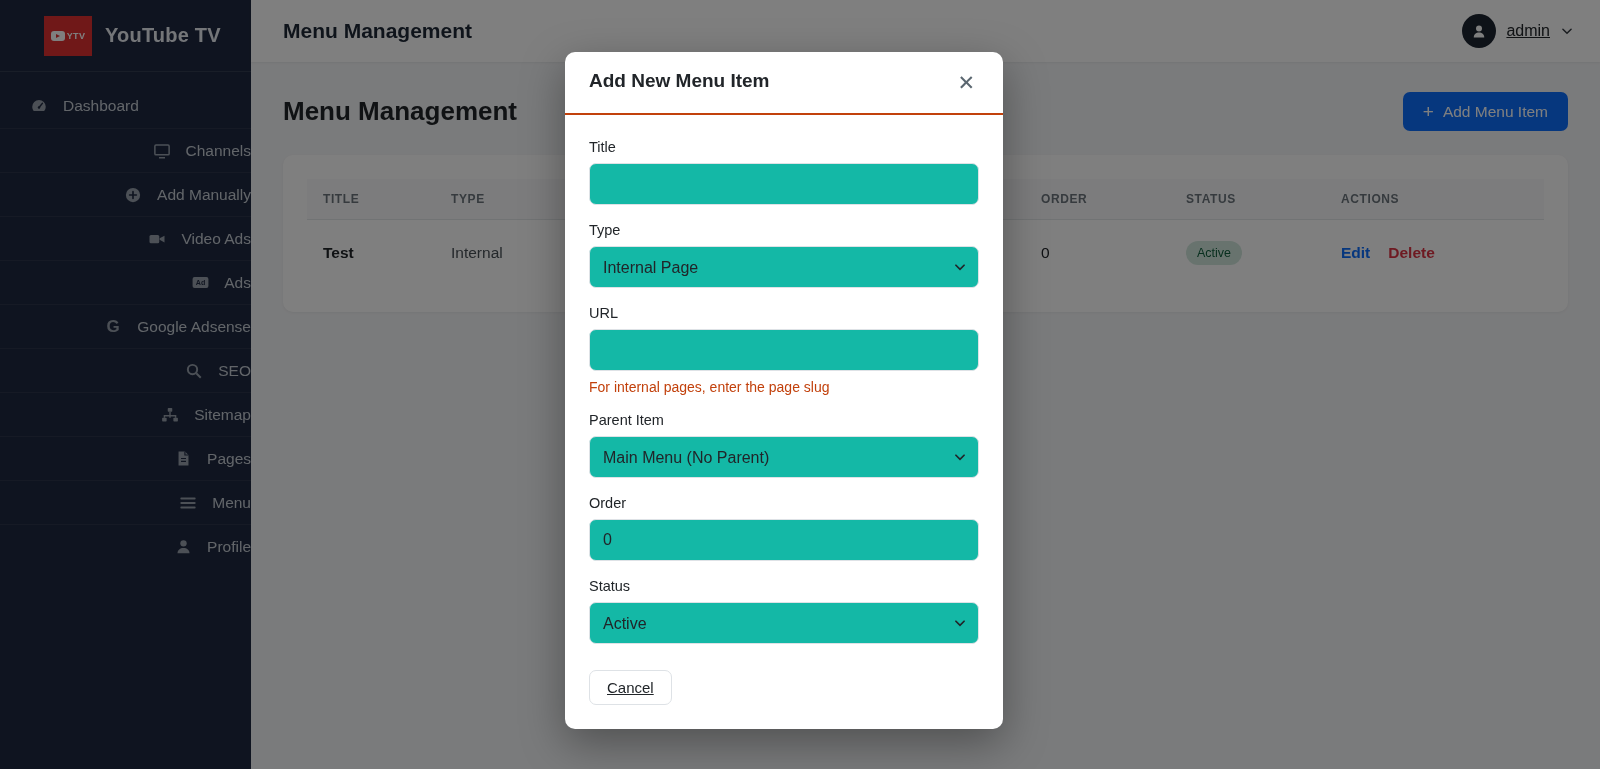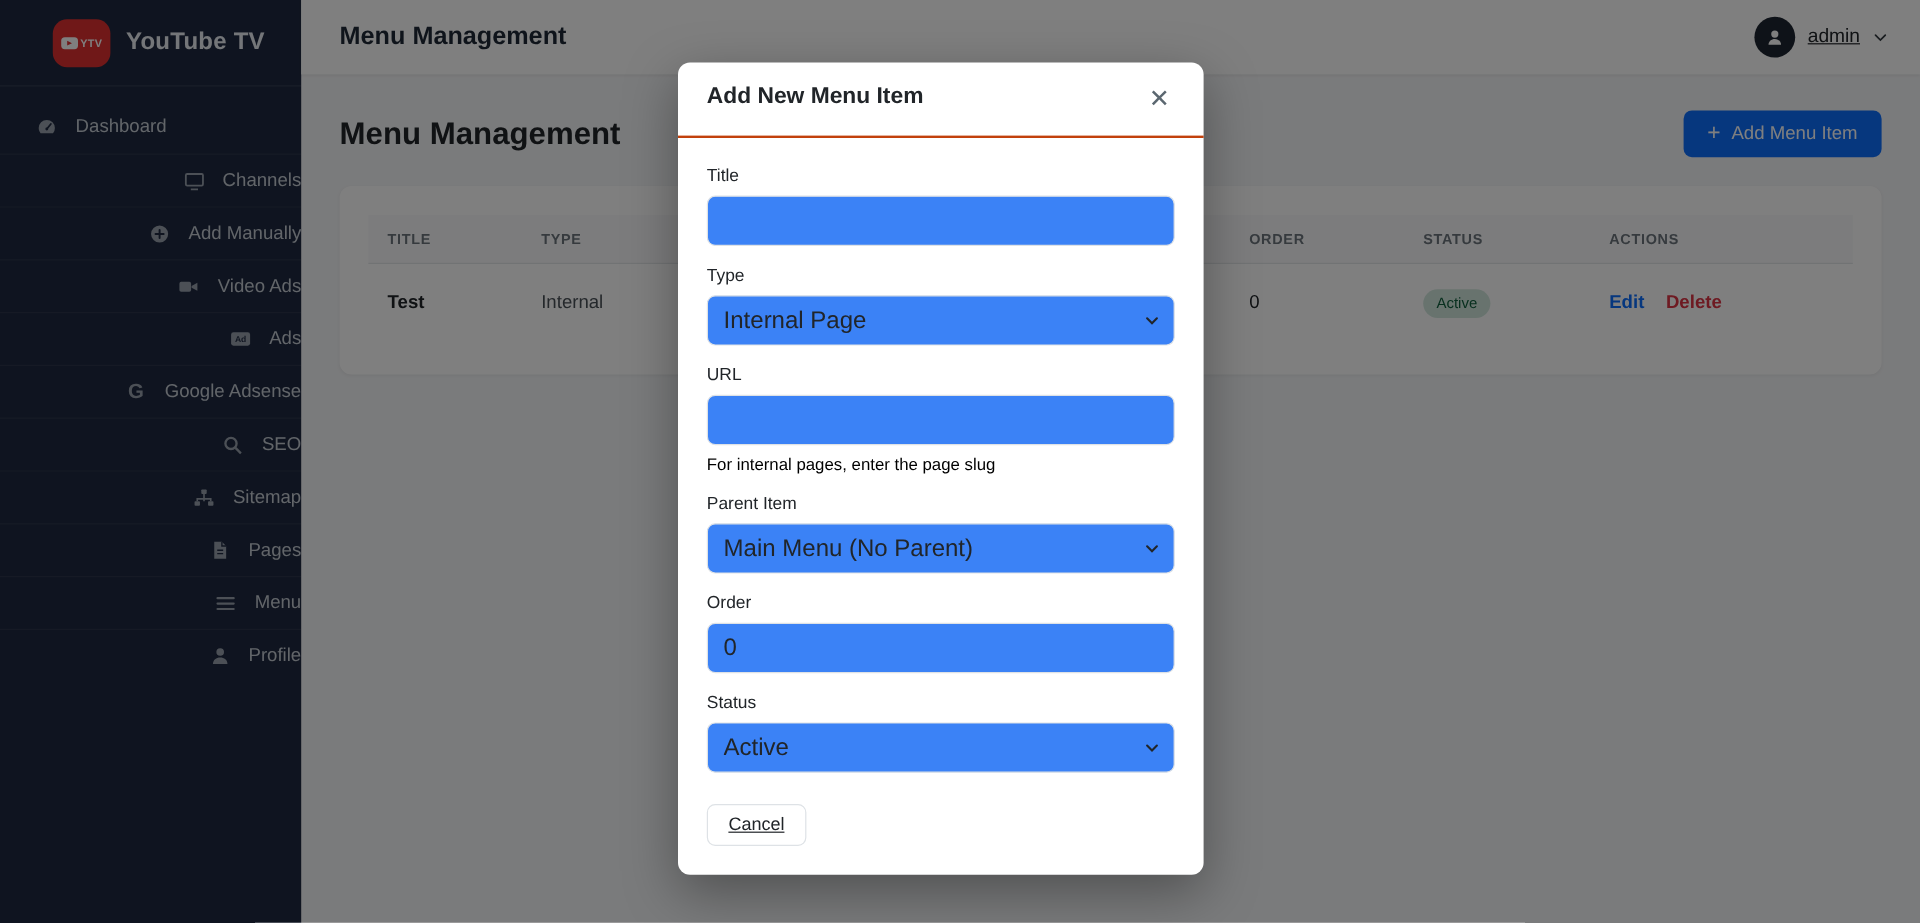--- a/index.html
+++ b/index.html
@@ -12,21 +12,21 @@
   
   .sidebar {
     position:absolute; left:0; top:0; width:251px; height:100%;
     background:#1f2940; z-index:1;
   }
   .logo-row {
     height:72px; display:flex; align-items:center; padding-left:44px;
     border-bottom:1px solid rgba(255,255,255,.09);
   }
   .logo-badge {
-    width:48px; height:40px; background:#e03131; border-radius:12px;
+    width:48px; height:40px; background:#e03131; border-radius:0;
     display:flex; align-items:center; justify-content:center; gap:2px;
   }
   .logo-play {
     width:14px; height:10px; background:#fff; border-radius:3px;
     display:flex; align-items:center; justify-content:center;
   }
   .logo-play i {
     display:block; width:0; height:0;
     border-left:4px solid #e03131; border-top:2.5px solid transparent; border-bottom:2.5px solid transparent;
   }
@@ -100,30 +100,30 @@
   .modal-title { font-size:19px; font-weight:700; color:#212529; }
   .modal-close {
     background:none; border:none; font-size:21px; color:#5b6770; cursor:pointer;
     line-height:1; padding:2px 4px; font-family:inherit;
   }
   .modal-body { padding:24px; }
   .form-group { margin-bottom:17px; }
   .form-label { display:block; font-size:14.5px; font-weight:500; color:#212529; margin-bottom:8px; }
   .form-control, .form-select {
     width:100%; height:42px; border:1px solid #dee2e6; border-radius:7px;
-    padding:0 13px; font-size:20px; color:#212529; background:#3b82f6;
+    padding:0 13px; font-size:16px; color:#212529; background:#14b8a6;
     font-family:inherit; outline:none;
   }
   .select-wrap { position:relative; }
   .form-select { appearance:none; -webkit-appearance:none; padding-right:34px; }
   .select-chevron {
     position:absolute; right:12px; top:50%; transform:translateY(-50%);
     pointer-events:none; color:#212529; display:flex;
   }
-  .form-help { font-size:14px; color:#000000; margin-top:8px; }
+  .form-help { font-size:14px; color:#c2410c; margin-top:8px; }
   .modal-footer { display:flex; justify-content:space-between; margin-top:26px;text-decoration:underline; }
   .btn-cancel {
     background:#fff; border:1px solid #dee2e6; border-radius:7px;
     padding:8px 17px; font-size:15px; color:#212529; cursor:pointer; font-family:inherit;
   }
   .btn-save {
     background:#0d6efd; border:none; border-radius:7px;
     padding:8px 17px; font-size:15px; font-weight:700; color:#fff; cursor:pointer; font-family:inherit;
   }
 </style>

